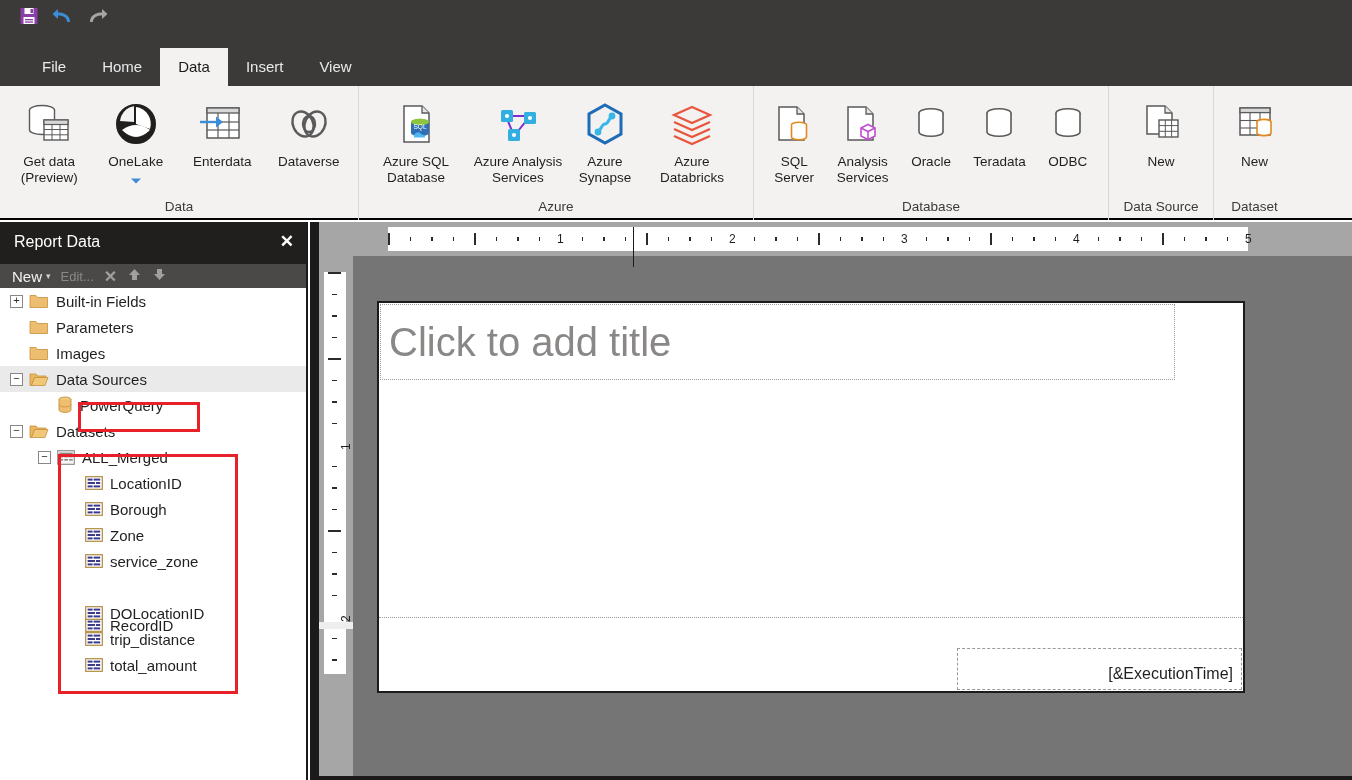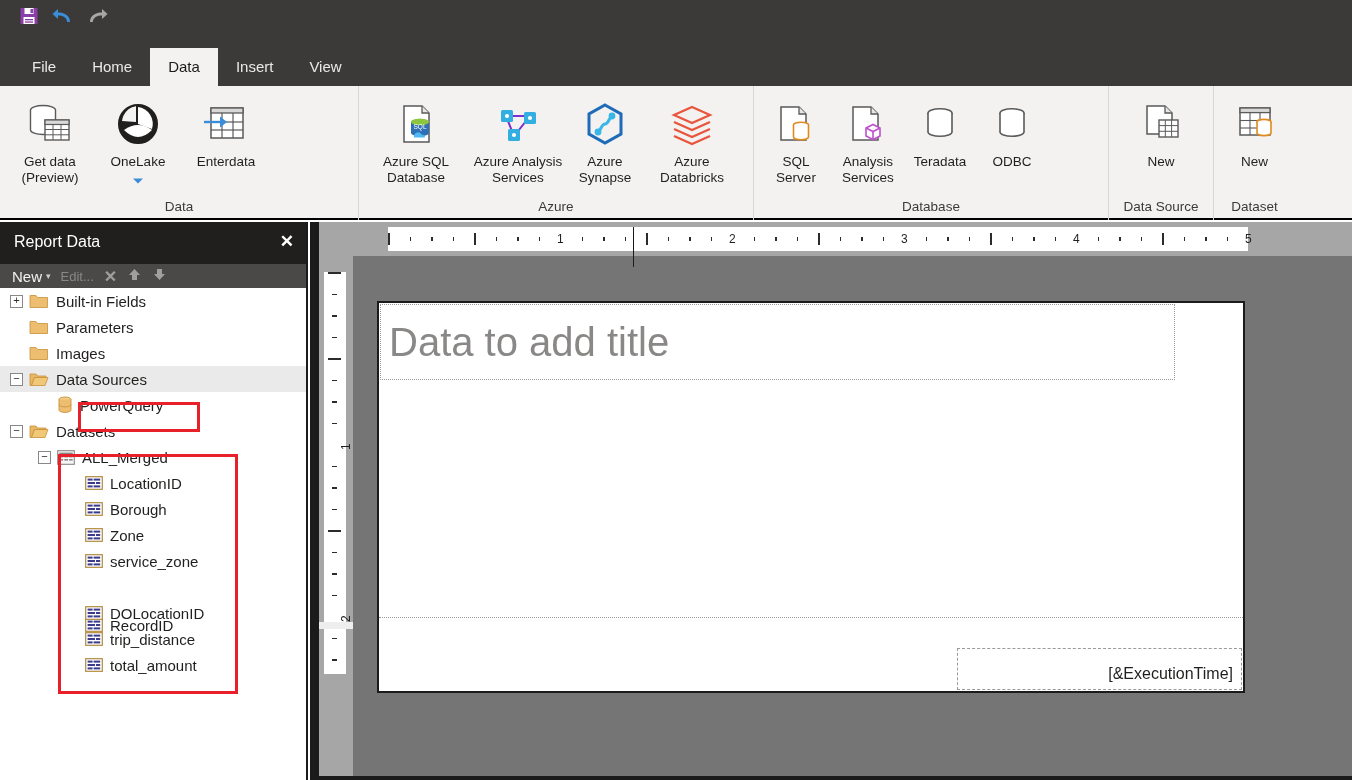--- a/index.html
+++ b/index.html
@@ -18,21 +18,21 @@
     background: #3b3a39;
   }
   .qat-icons { position: absolute; left: 16px; top: 3px; display: flex; align-items: center; gap: 8px; }
   .qat-btn { width: 26px; height: 26px; display: flex; align-items: center; justify-content: center; }
 
   
   .tabbar {
     position: absolute; left: 0; top: 48px; width: 1352px; height: 38px;
     background: #3b3a39;
   }
-  .tabs { display: flex; height: 38px; padding-left: 14px; }
+  .tabs { display: flex; height: 38px; padding-left: 24px; }
   .tab {
     padding: 0 18px; height: 38px; line-height: 38px;
     color: #e9e9e9; font-size: 15px; white-space: nowrap;
   }
   .tab.active { background: #f3f2f1; color: #1b1b1b; }
 
   
   .ribbon {
     position: absolute; left: 0; top: 86px; width: 1352px; height: 134px;
     background: #f3f2f1;
@@ -260,20 +260,32 @@
               <line x1="33" y1="13" x2="33" y2="38" stroke="#5a5a5a" stroke-width="1.2"></line>
               <line x1="11" y1="22" x2="43" y2="22" stroke="#5a5a5a" stroke-width="1.2"></line>
               <line x1="11" y1="30" x2="43" y2="30" stroke="#5a5a5a" stroke-width="1.2"></line>
               <path d="M4 22 L25 22" stroke="#3b8dd8" stroke-width="2.4"></path>
               <path d="M20 16.5 L27 22 L20 27.5 Z" fill="#3b8dd8"></path>
             </svg>
           </div>
           <div class="rlabel">Enterdata</div>
         </div>
 
+        <div class="ritem">
+          <div class="ricon">
+            <svg width="52" height="50" viewBox="0 0 52 50">
+              <g fill="none" stroke="#5a5a5a" stroke-width="2.4">
+                <ellipse cx="20" cy="24" rx="10" ry="13" transform="rotate(-25 20 24)"></ellipse>
+                <ellipse cx="32" cy="24" rx="10" ry="13" transform="rotate(25 32 24)"></ellipse>
+                <ellipse cx="26" cy="24" rx="6" ry="8"></ellipse>
+              </g>
+            </svg>
+          </div>
+          <div class="rlabel">Dataverse</div>
+        </div>
       </div>
       <div class="rgroup-label">Data</div>
     </div>
 
     <div class="rgroup" style="width:395px">
       <div class="rgroup-items">
         <div class="ritem wide">
           <div class="ricon">
             <svg width="52" height="50" viewBox="0 0 52 50">
               <path d="M14 6 L32 6 L39 13 L39 42 L14 42 Z" fill="#fff" stroke="#5a5a5a" stroke-width="1.5"></path>
@@ -360,20 +372,29 @@
                 <path d="M23 28 L30 24.5 L37 28 L37 36 L30 39.5 L23 36 Z"></path>
                 <path d="M23 28 L30 31.5 L37 28"></path>
                 <path d="M30 31.5 L30 39.5"></path>
               </g>
             </svg>
           </div>
           <div class="rlabel">Analysis
 Services</div>
         </div>
 
+        <div class="ritem narrow">
+          <div class="ricon">
+            <svg width="50" height="50" viewBox="0 0 50 50">
+              <ellipse cx="25" cy="13" rx="12" ry="4.2" fill="#fff" stroke="#5a5a5a" stroke-width="1.6"></ellipse>
+              <path d="M13 13 L13 32 A12 4.2 0 0 0 37 32 L37 13" fill="#fff" stroke="#5a5a5a" stroke-width="1.6"></path>
+            </svg>
+          </div>
+          <div class="rlabel">Oracle</div>
+        </div>
 
         <div class="ritem narrow">
           <div class="ricon">
             <svg width="50" height="50" viewBox="0 0 50 50">
               <ellipse cx="25" cy="13" rx="12" ry="4.2" fill="#fff" stroke="#5a5a5a" stroke-width="1.6"></ellipse>
               <path d="M13 13 L13 32 A12 4.2 0 0 0 37 32 L37 13" fill="#fff" stroke="#5a5a5a" stroke-width="1.6"></path>
             </svg>
           </div>
           <div class="rlabel">Teradata</div>
         </div>
@@ -708,21 +729,21 @@
         <div class="tick" style="top: 387px; left: 8px; height: 1.6px; width: 5px;"></div>
         <div class="ruler-num vert" style="left: 16px; top: 178px;">1</div>
         <div class="ruler-num vert" style="left: 16px; top: 350px;">2</div>
       </div>
     <div class="vruler-gap"></div>
     <div class="guide-line"></div>
 
     <div class="page">
       <div class="body-band">
         <div class="title-box">
-          <span class="title-text">Data to add title</span>
+          <span class="title-text">Click to add title</span>
         </div>
       </div>
       <div class="footer-box">
         <span class="footer-text">[&amp;ExecutionTime]</span>
       </div>
     </div>
 
     <div class="bottom-strip"></div>
   </div>
 

